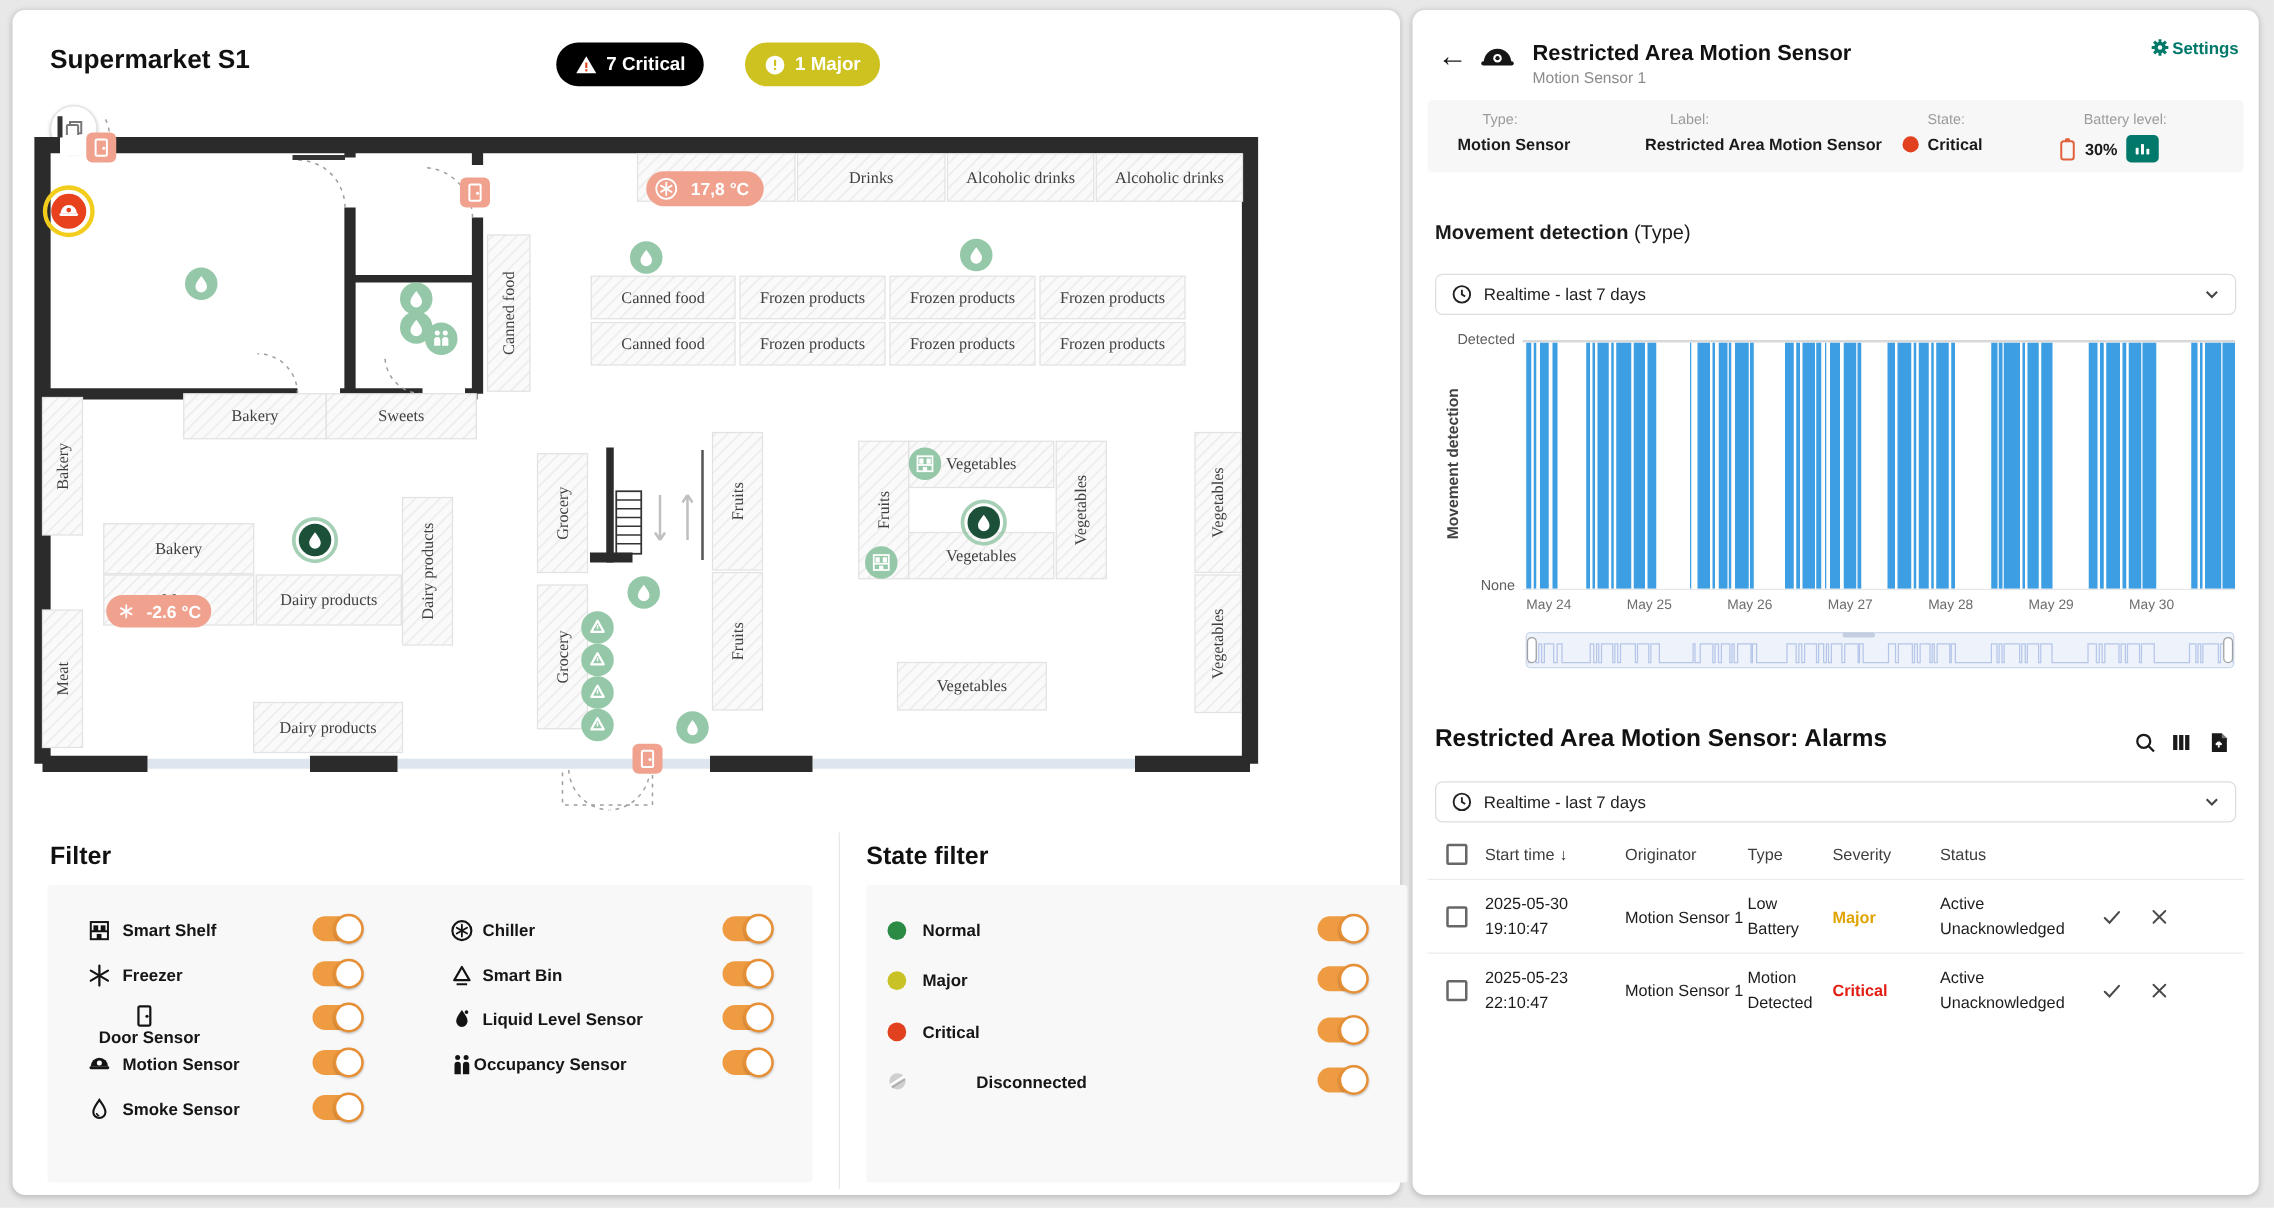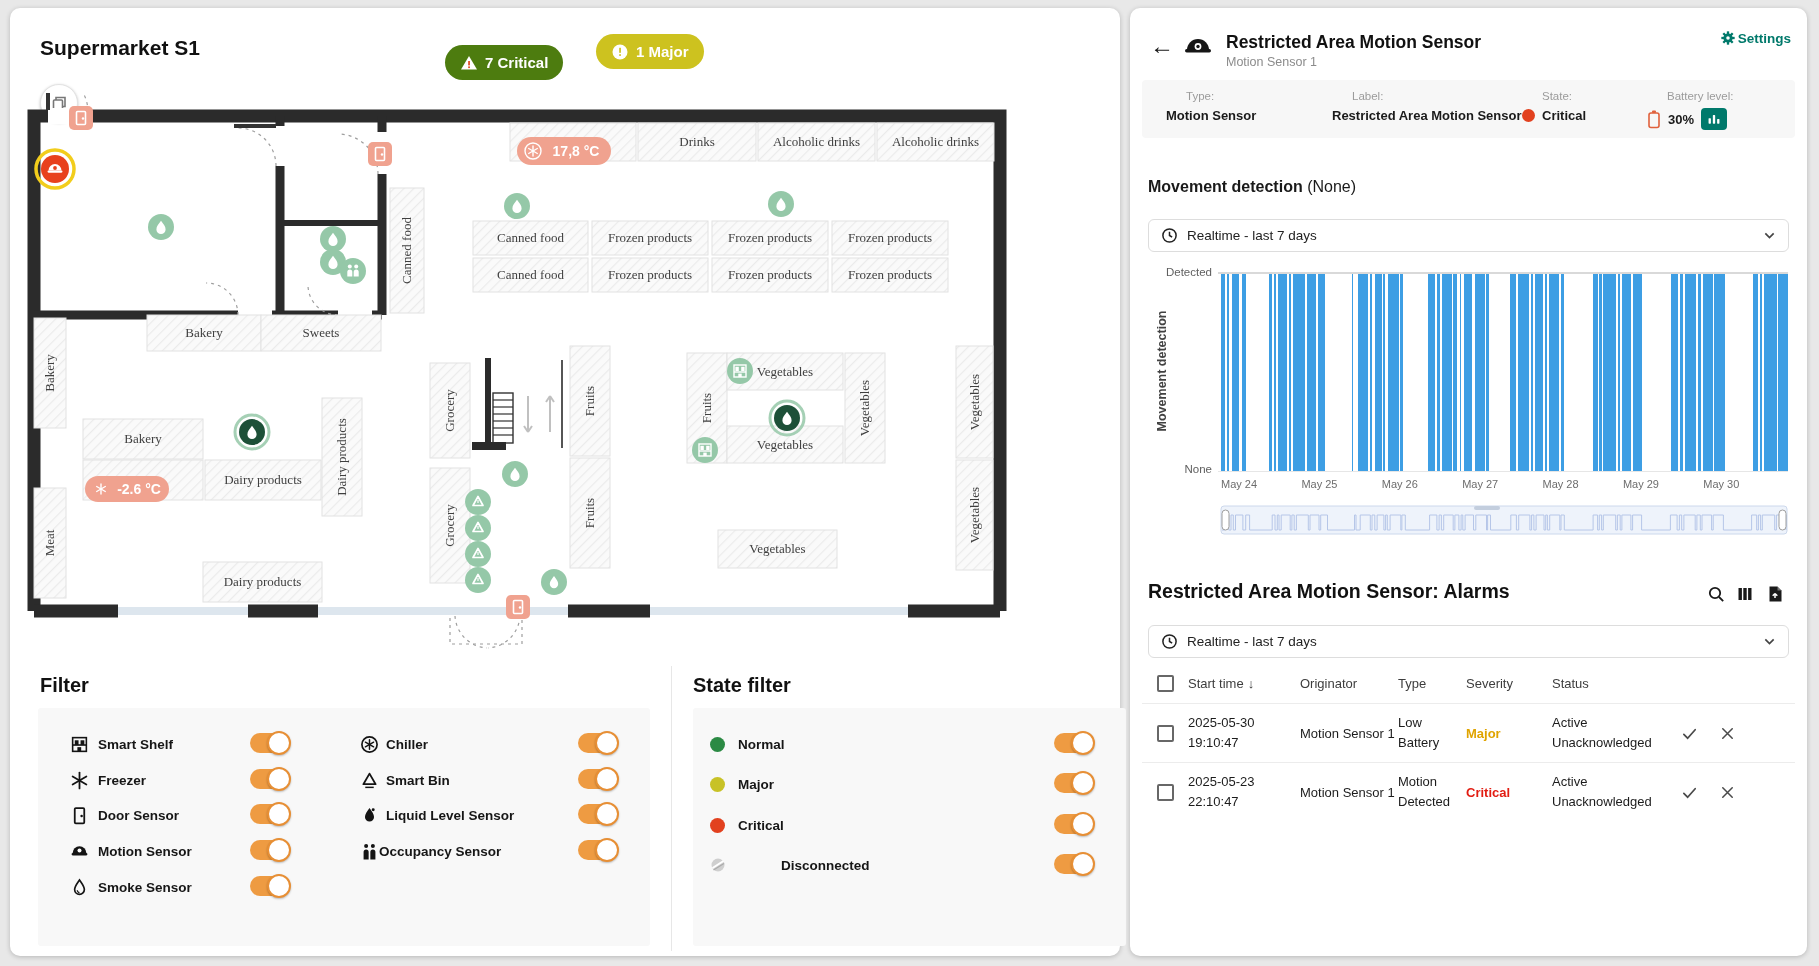--- a/index.html
+++ b/index.html
@@ -7,21 +7,21 @@
   #app { position:relative; width:1819px; height:966px; }
   .card { position:absolute; background:#fff; border-radius:10px; box-shadow:0 1px 5px rgba(0,0,0,.22); }
   #left-card  { left:10px;  top:8px; width:1110px; height:948px; }
   #right-card { left:1130px; top:8px; width:677px; height:948px; }
   .abs { position:absolute; }
 
   
   #sm-title { left:30px; top:28px; font-size:21px; font-weight:700; color:#111; }
   .badge { display:flex; align-items:center; gap:7px; color:#fff; font-weight:700; font-size:15px;
            border-radius:18px; padding:7px 15px; height:35px; }
-  #badge-critical { left:435px; top:26px; background:#4d7c0f;margin-top:11px; }
+  #badge-critical { left:435px; top:26px; background:#000000; }
   #badge-major    { left:586px; top:26px; background:#cdc21f; }
   .badge .bicon { width:18px; height:18px; display:inline-flex; }
   #plan-btn { left:30px; top:76px; width:38px; height:38px; border-radius:50%; background:#fff;
               border:1px solid #e3e3e3; box-shadow:0 1px 3px rgba(0,0,0,.25);
               display:flex; align-items:center; justify-content:center; color:#777; }
   #floorplan-svg { left:0px; top:85px; }
 
   
   .section-title { font-size:20px; font-weight:700; color:#111; }
   #filter-title { left:30px; top:666px; }
@@ -502,21 +502,21 @@
               <line x1="9" y1="1.5" x2="9" y2="16.5"></line>
               <line x1="2.5" y1="5.2" x2="15.5" y2="12.8"></line>
               <line x1="2.5" y1="12.8" x2="15.5" y2="5.2"></line>
             </svg>
           </span>
     <span class="f-label" style="margin-left:9px">Freezer</span>
         </div>
         <div class="toggle" style="left: 212px; top: 61px;">
           <span class="knob"></span>
         </div>
-        <div class="f-item" style="left: 32px; top: 95px;">
+        <div class="f-item" style="left: 32px; top: 95px; flex-direction: column;">
           <span class="f-icon">
             <svg viewBox="0 0 18 18">
               <rect x="4.5" y="2" width="9" height="14.5" rx="1" fill="none" stroke="currentColor" stroke-width="1.7"></rect>
               <circle cx="11" cy="9.5" r="1.2" fill="currentColor"></circle>
             </svg>
           </span>
     <span class="f-label" style="margin-left:9px">Door Sensor</span>
         </div>
         <div class="toggle" style="left: 212px; top: 96px;">
           <span class="knob"></span>
@@ -671,21 +671,21 @@
           </svg>
       </span>
       <span>Settings</span>
     </div>
 
     <div id="info-band" class="abs">
       <div class="info-col" style="left:24px">
         <div class="info-label">Type:</div>
         <div class="info-value">Motion Sensor</div>
       </div>
-      <div class="info-col" style="left:190px">
+      <div class="info-col" style="left:174px">
         <div class="info-label">Label:</div>
         <div class="info-value">Restricted Area Motion Sensor</div>
       </div>
       <div class="info-col" style="left:380px">
         <div class="info-label">State:</div>
         <div class="info-value">
           <span class="dot" id="state-dot" style="background: rgb(226, 65, 31);"></span>
           <span>Critical</span>
         </div>
       </div>
@@ -707,21 +707,21 @@
                   <rect x="14" y="9" width="3" height="6" rx="0.8"></rect>
                 </g>
               </svg>
           </span>
         </div>
       </div>
     </div>
 
     <div id="movement-heading" class="abs">
       <b>Movement detection</b>
-      <span>(None)</span>
+      <span>(Type)</span>
     </div>
 
     <div id="range1" class="range-select">
       <span class="clock">
         <svg viewBox="0 0 18 18" fill="none" stroke="currentColor" stroke-width="1.6">
             <circle cx="9" cy="9" r="7"></circle>
             <path d="M9,5 V9 L11.8,10.8"></path>
           </svg>
       </span>
       <span>Realtime - last 7 days</span>

